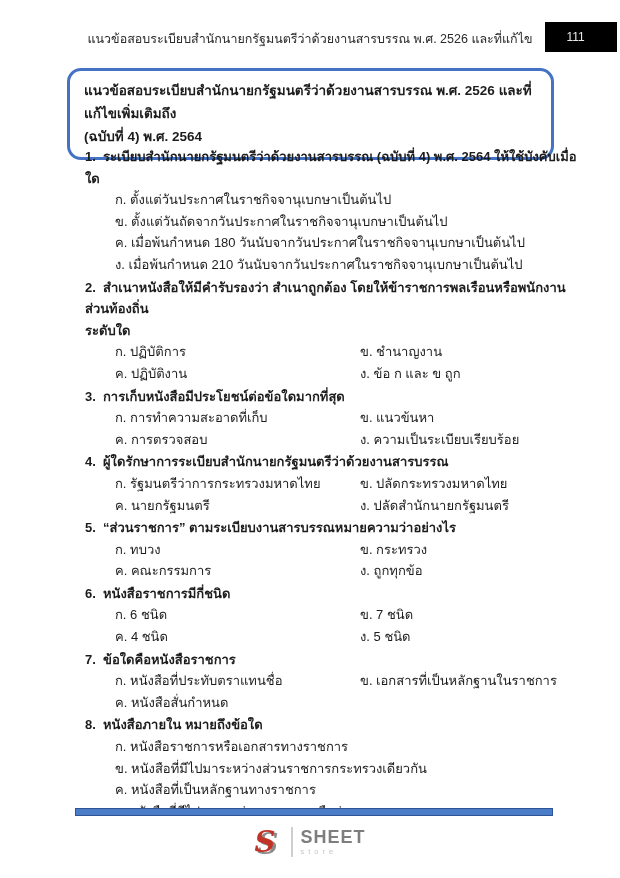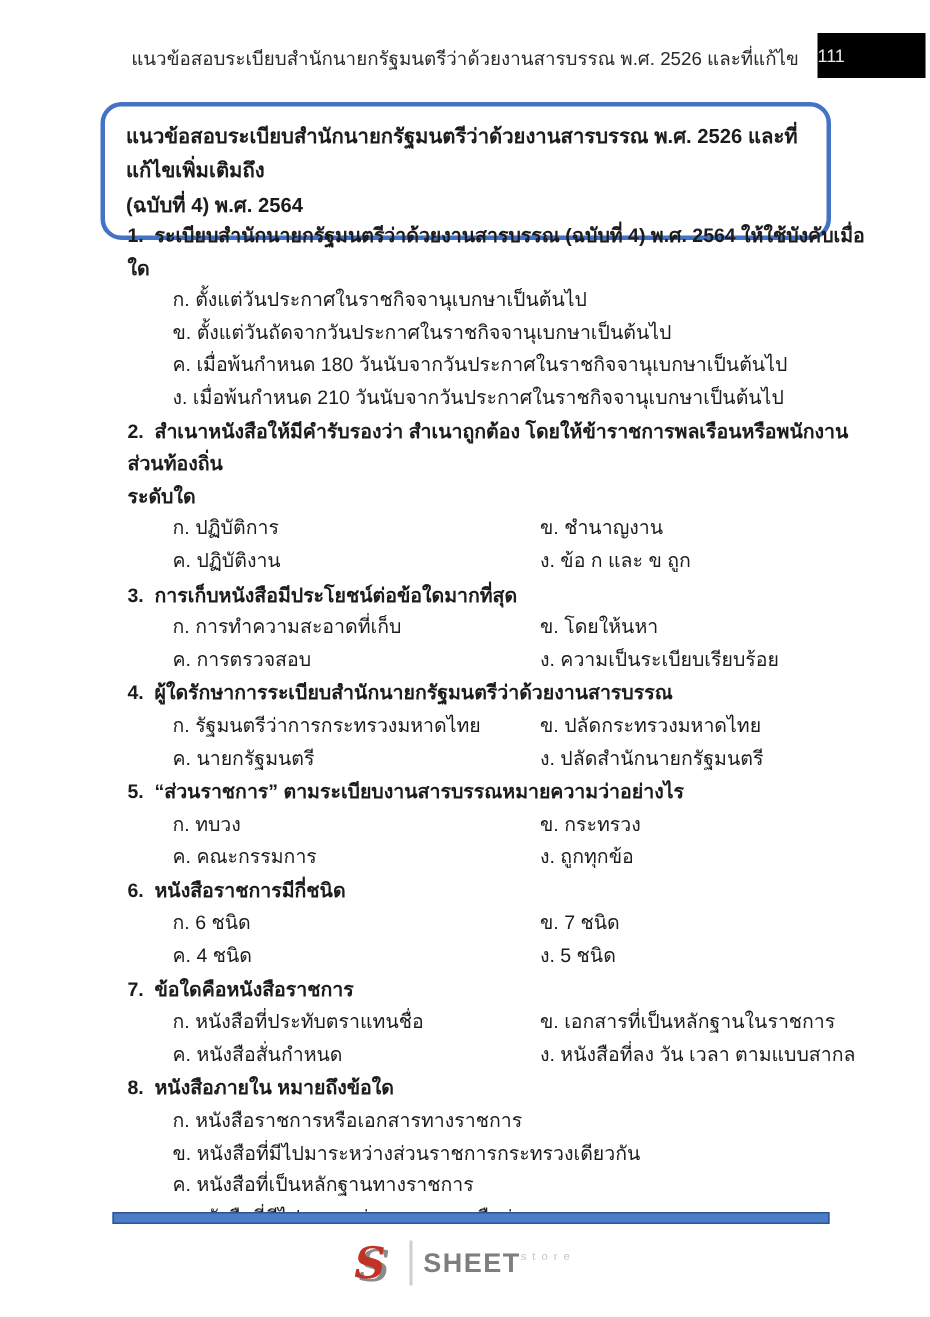--- a/index.html
+++ b/index.html
@@ -21,21 +21,21 @@
     color: #2a2a2a;
   }
   .page-num-box {
     position: absolute;
     top: 22px; right: 3px;
     width: 72px; height: 30px;
     background: #000000;
     color: #e9e9e9;
     font-size: 12px;
     line-height: 30px;
-    text-align: left;
+    text-align: center;
     padding-right: 11px;
   }
 
   
   .title-box {
     position: absolute;
     top: 68px; left: 67px;
     width: 487px;
     border: 3px solid #4472C4;
     border-radius: 14px;
@@ -97,21 +97,21 @@
     color: #8b8b8b;
   }
   .logo-mark .s-front {
     position: absolute; left: 0px; top: 0px;
     color: #C13327;
   }
   .logo-divider {
     width: 2px; height: 30px;
     background: #cfcfcf;
   }
-  .logo-text-col { display: flex; }
+  .logo-text-col { display: flex; flex-direction: column; }
   .brand-name {
     font-size: 18px;
     font-weight: bold;
     color: #7e7e7e;
     letter-spacing: 1px;
     line-height: 19px;
   }
   .brand-sub {
     font-size: 7.5px;
     color: #c6c6c6;
@@ -157,21 +157,21 @@
         <div class="choice">ง.  ข้อ ก และ ข ถูก</div>
       </div>
   </div>
 
   <div class="question">
     <div class="q-header">
       <span class="q-num">3. </span><span class="q-text">การเก็บหนังสือมีประโยชน์ต่อข้อใดมากที่สุด</span>
     </div>
     <div class="choices-grid">
         <div class="choice">ก. การทำความสะอาดที่เก็บ</div>
-        <div class="choice">ข. โดยให้นหา</div>
+        <div class="choice">ข. แนวข้นหา</div>
         <div class="choice">ค. การตรวจสอบ</div>
         <div class="choice">ง. ความเป็นระเบียบเรียบร้อย</div>
       </div>
   </div>
 
   <div class="question">
     <div class="q-header">
       <span class="q-num">4. </span><span class="q-text">ผู้ใดรักษาการระเบียบสำนักนายกรัฐมนตรีว่าด้วยงานสารบรรณ</span>
     </div>
     <div class="choices-grid">
@@ -207,21 +207,20 @@
   </div>
 
   <div class="question">
     <div class="q-header">
       <span class="q-num">7. </span><span class="q-text">ข้อใดคือหนังสือราชการ</span>
     </div>
     <div class="choices-grid">
         <div class="choice">ก. หนังสือที่ประทับตราแทนชื่อ</div>
         <div class="choice">ข. เอกสารที่เป็นหลักฐานในราชการ</div>
         <div class="choice">ค. หนังสือสั่นกำหนด</div>
-        <div class="choice">ง. หนังสือที่ลง วัน เวลา ตามแบบสากล</div>
       </div>
   </div>
 
   <div class="question">
     <div class="q-header">
       <span class="q-num">8. </span><span class="q-text">หนังสือภายใน หมายถึงข้อใด</span>
     </div>
     <div class="choices-list">
         <div class="choice">ก. หนังสือราชการหรือเอกสารทางราชการ</div>
         <div class="choice">ข. หนังสือที่มีไปมาระหว่างส่วนราชการกระทรวงเดียวกัน</div>

